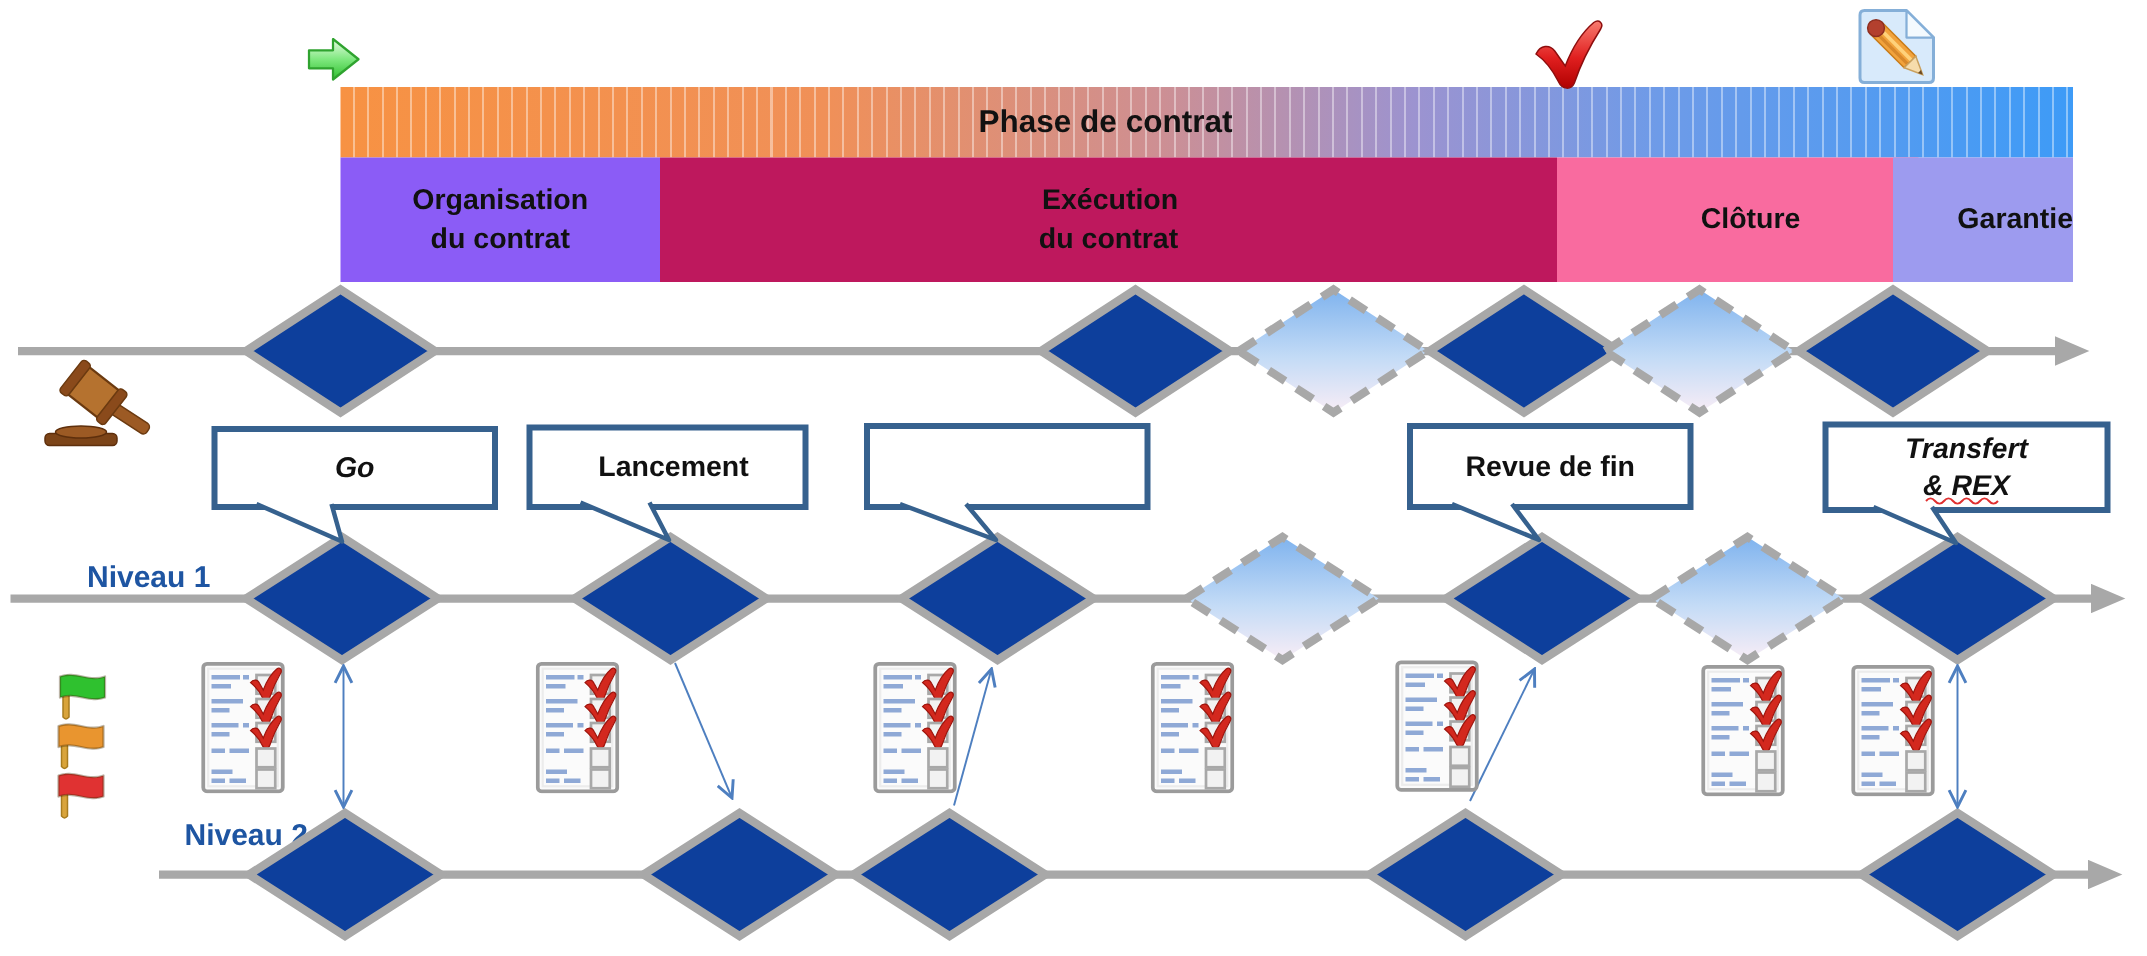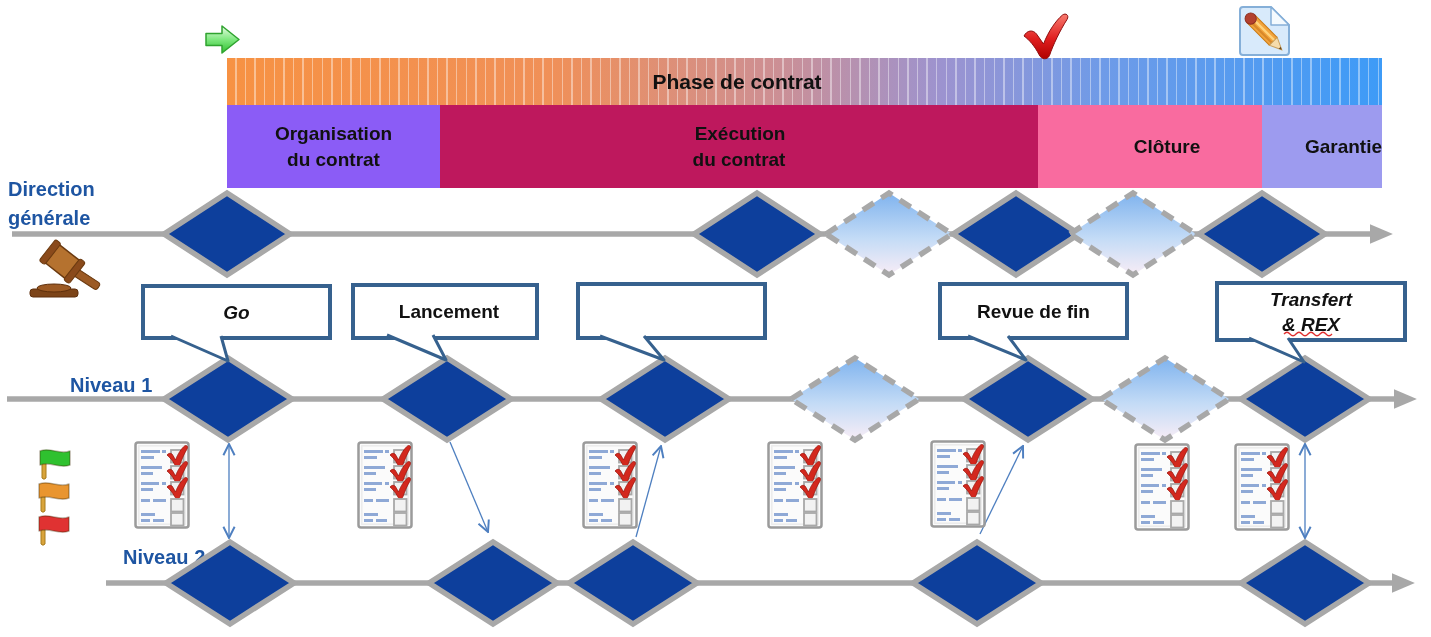--- a/index.html
+++ b/index.html
@@ -25,21 +25,21 @@
   }
   .phase-0{left:227px;width:213px;}
   .phase-1{left:440px;width:598px;}
   .phase-2{left:1038px;width:224px;padding-left:17px;}
   .phase-3{left:1262px;width:120px;justify-content:flex-end;}
   
   .lane-label{
     font-size:20px;font-weight:bold;color:#1E55A2;white-space:pre-line;line-height:29px;
   }
   .lane-0{left:8px;top:175px;}
-  .lane-1{left:58px;top:371px;margin-left:12px;}
+  .lane-1{left:58px;top:371px;}
   .lane-2{left:83px;top:543px;margin-left:40px;}
   
   .callout-text{
     display:flex;align-items:center;justify-content:center;text-align:center;
     font-size:19px;font-weight:bold;color:#111;white-space:pre-line;line-height:25px;
     z-index:3;
   }
   .c0{left:143px;top:286px;width:187px;height:52px;font-style:italic;}
   .c1{left:357px;top:285px;width:184px;height:53px;}
   .c2{left:578px;top:284px;width:187px;height:54px;}
@@ -56,22 +56,20 @@
     <span class="banner-title">Phase de contrat</span>
   </div>
 
   <div class="abs phase phase-0" style="background: #8b5cf6;"><span>Organisation
 du contrat</span></div>
   <div class="abs phase phase-1" style="background: #be185d; text-align: right;"><span>Exécution
 du contrat</span></div>
   <div class="abs phase phase-2" style="background: rgb(249, 107, 159);"><span>Clôture</span></div>
   <div class="abs phase phase-3" style="background: rgb(157, 155, 239);"><span>Garantie</span></div>
 
-  <div class="abs lane-label lane-0">Direction
-générale</div>
   <div class="abs lane-label lane-1">Niveau 1</div>
   <div class="abs lane-label lane-2">Niveau 2</div>
 
   <svg class="abs gfx" width="1431" height="637" viewBox="0 0 1431 637">
     <defs>
       <marker id="tri" markerUnits="strokeWidth" markerWidth="4.5" markerHeight="3.6" viewBox="0 0 4.5 3.6" refX="0.4" refY="1.8" orient="auto">
         <path d="M0,0 L4.2,1.8 L0,3.6 Z" fill="#A8A8A8"></path>
       </marker>
       <marker id="barb" markerUnits="userSpaceOnUse" markerWidth="14" markerHeight="14" viewBox="0 0 10 10" refX="9" refY="5" orient="auto-start-reverse">
         <polyline points="1,1 9,5 1,9" fill="none" stroke="#4E7FC0" stroke-width="1.4"></polyline>

